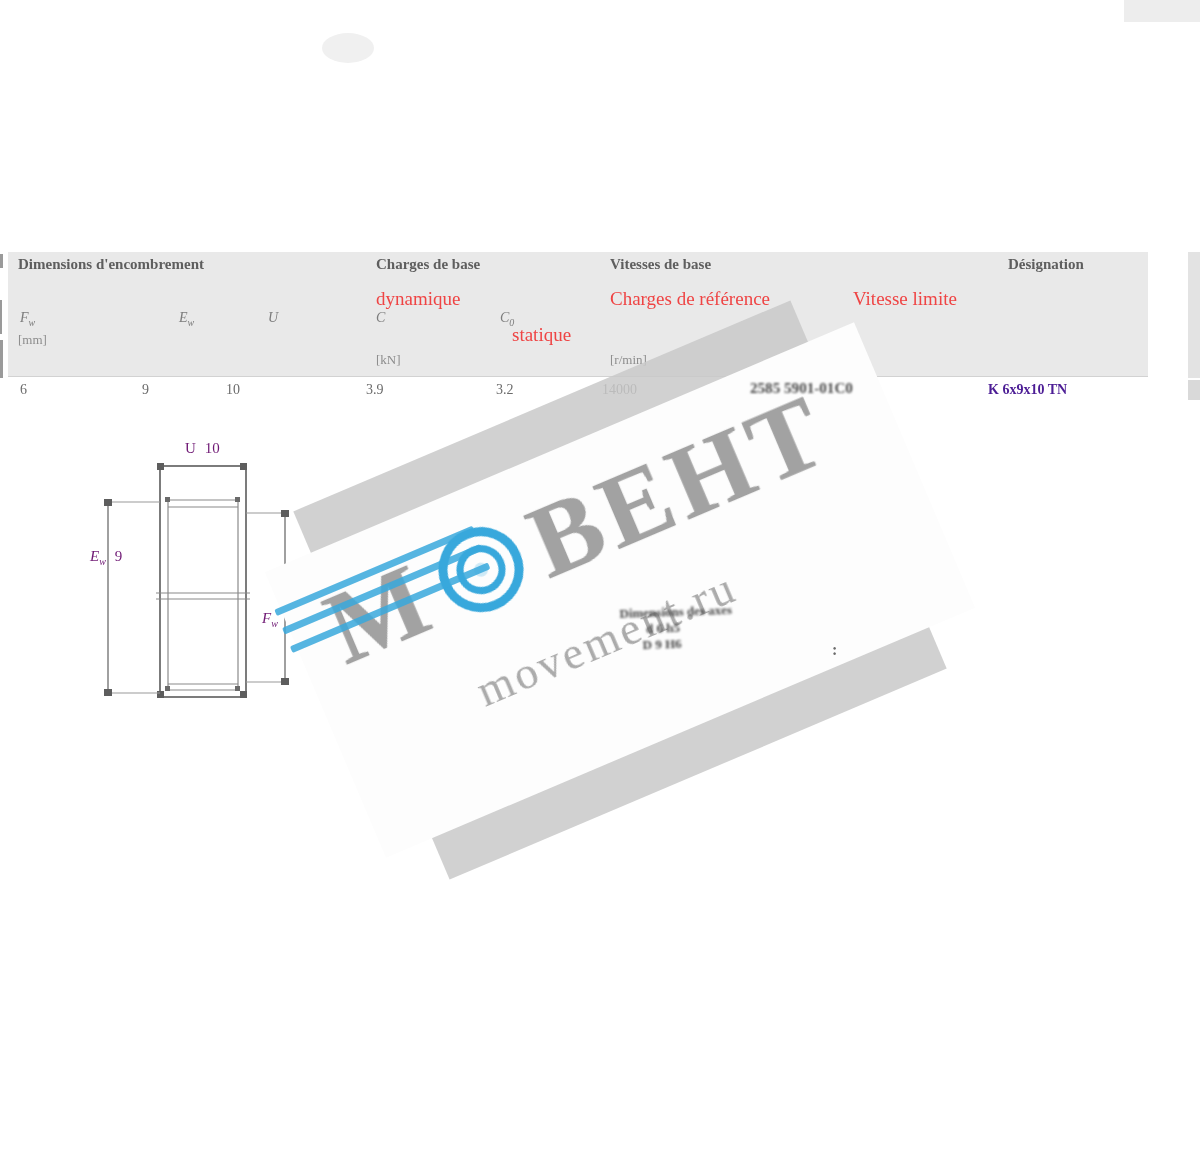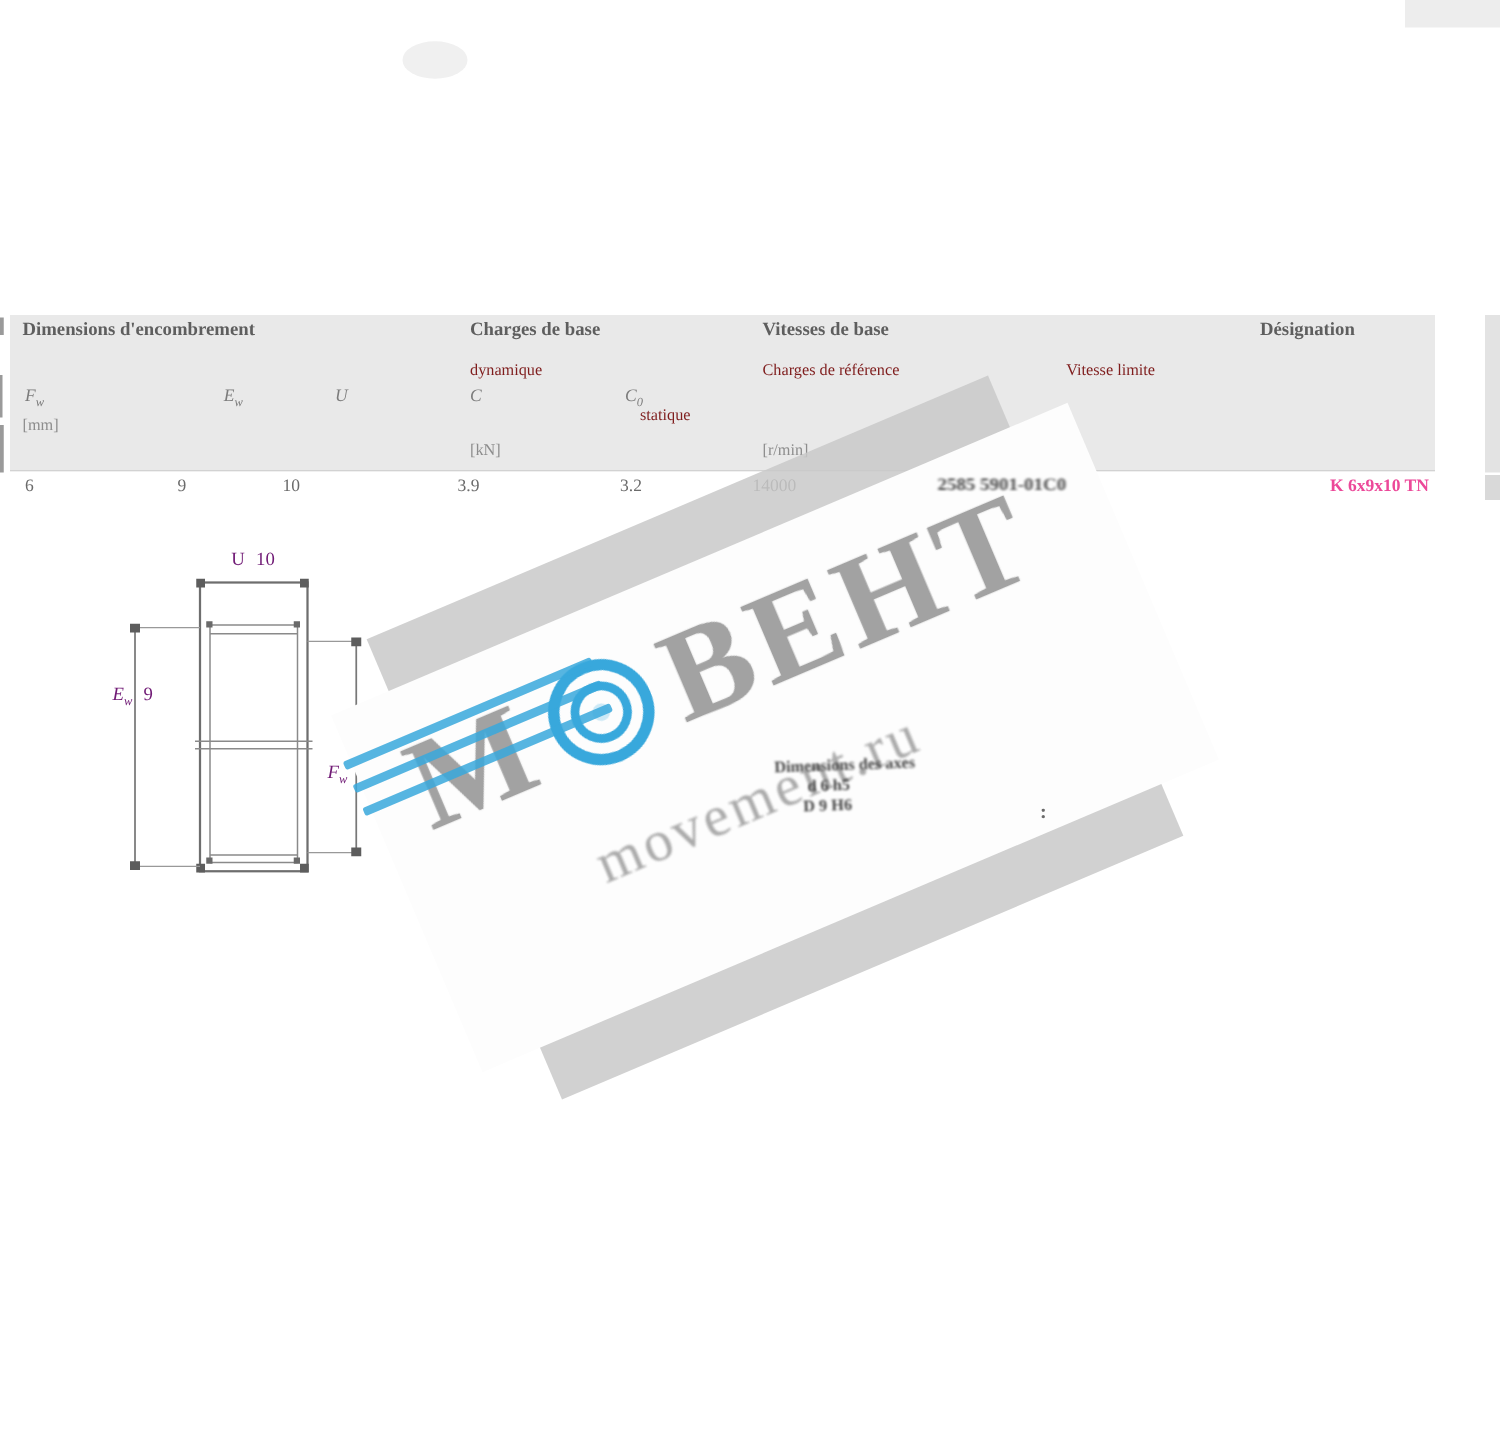--- a/index.html
+++ b/index.html
@@ -7,21 +7,21 @@
     position:relative;width:1200px;height:1146px;overflow:hidden;
     background:#ffffff;font-family:Liberation Serif, serif;
   }
   .abs{position:absolute;}
   
   .hdr-band{left:8px;top:252px;width:1140px;height:124px;background:#e9e9e9;border-bottom:1px solid #d2d2d2;}
   .edge-strip{left:1188px;top:252px;width:12px;height:126px;background:#e3e3e3;}
   .edge-smudge{left:1188px;top:380px;width:12px;height:20px;background:#d9d9d9;}
   .tick{background:#9a9a9a;}
   .t-title{font-size:15px;font-weight:bold;color:#5e5e5e;filter:blur(0.4px);white-space:nowrap;}
-  .t-sub{font-size:13px;color:#7f1d1d;filter:blur(0.45px);white-space:nowrap;}
+  .t-sub{font-size:19px;color:#ef4444;filter:blur(0.45px);white-space:nowrap;}
   .t-sym{font-size:14px;font-style:italic;color:#7c7c7c;filter:blur(0.45px);}
   .t-sym sub,.dim-lbl sub{font-size:10px;font-style:italic;}
   .t-unit{font-size:13px;color:#8d8d8d;filter:blur(0.45px);}
   .t-val{font-size:14px;color:#6b6b6b;filter:blur(0.45px);white-space:nowrap;}
   
   .dim-lbl{font-size:15px;color:#701a75;font-style:italic;filter:blur(0.4px);white-space:nowrap;}
   .dim-lbl .val{font-style:normal;margin-left:9px;}
   
   #wm{left:300px;top:420px;width:640px;height:340px;transform:rotate(-23deg);}
   #wm-gray{left:50px;top:-30px;width:540px;height:400px;background:#c9c9c9;opacity:0.85;}
@@ -79,21 +79,21 @@
   <div class="abs t-unit" style="left:18px;top:332px;">[mm]</div>
   <div class="abs t-unit" style="left:376px;top:352px;">[kN]</div>
   <div class="abs t-unit" style="left:610px;top:352px;">[r/min]</div>
 
   <div class="abs t-val" style="left:20px;top:382px;">6</div>
   <div class="abs t-val" style="left:142px;top:382px;">9</div>
   <div class="abs t-val" style="left:226px;top:382px;">10</div>
   <div class="abs t-val" style="left:366px;top:382px;">3.9</div>
   <div class="abs t-val" style="left:496px;top:382px;">3.2</div>
   <div class="abs t-val" style="left:602px;top:382px;">14000</div>
-  <div class="abs t-val" style="left:1064px;top:382px;font-weight:bold;color:#ec4899;">K 6x9x10 TN</div>
+  <div class="abs t-val" style="left:988px;top:382px;font-weight:bold;color:#4c1d95;">K 6x9x10 TN</div>
 
   <svg class="abs" style="left:60px;top:428px;filter:blur(0.4px);" width="260" height="290" viewBox="0 0 260 290">
 
     <rect x="100" y="38" width="86" height="231" fill="none" stroke="#6e6e6e" stroke-width="1.8"></rect>
 
     <rect x="97" y="35" width="7" height="7" fill="#5d5d5d"></rect>
     <rect x="180" y="35" width="7" height="7" fill="#5d5d5d"></rect>
     <rect x="97" y="263" width="7" height="7" fill="#5d5d5d"></rect>
     <rect x="180" y="263" width="7" height="7" fill="#5d5d5d"></rect>
 

